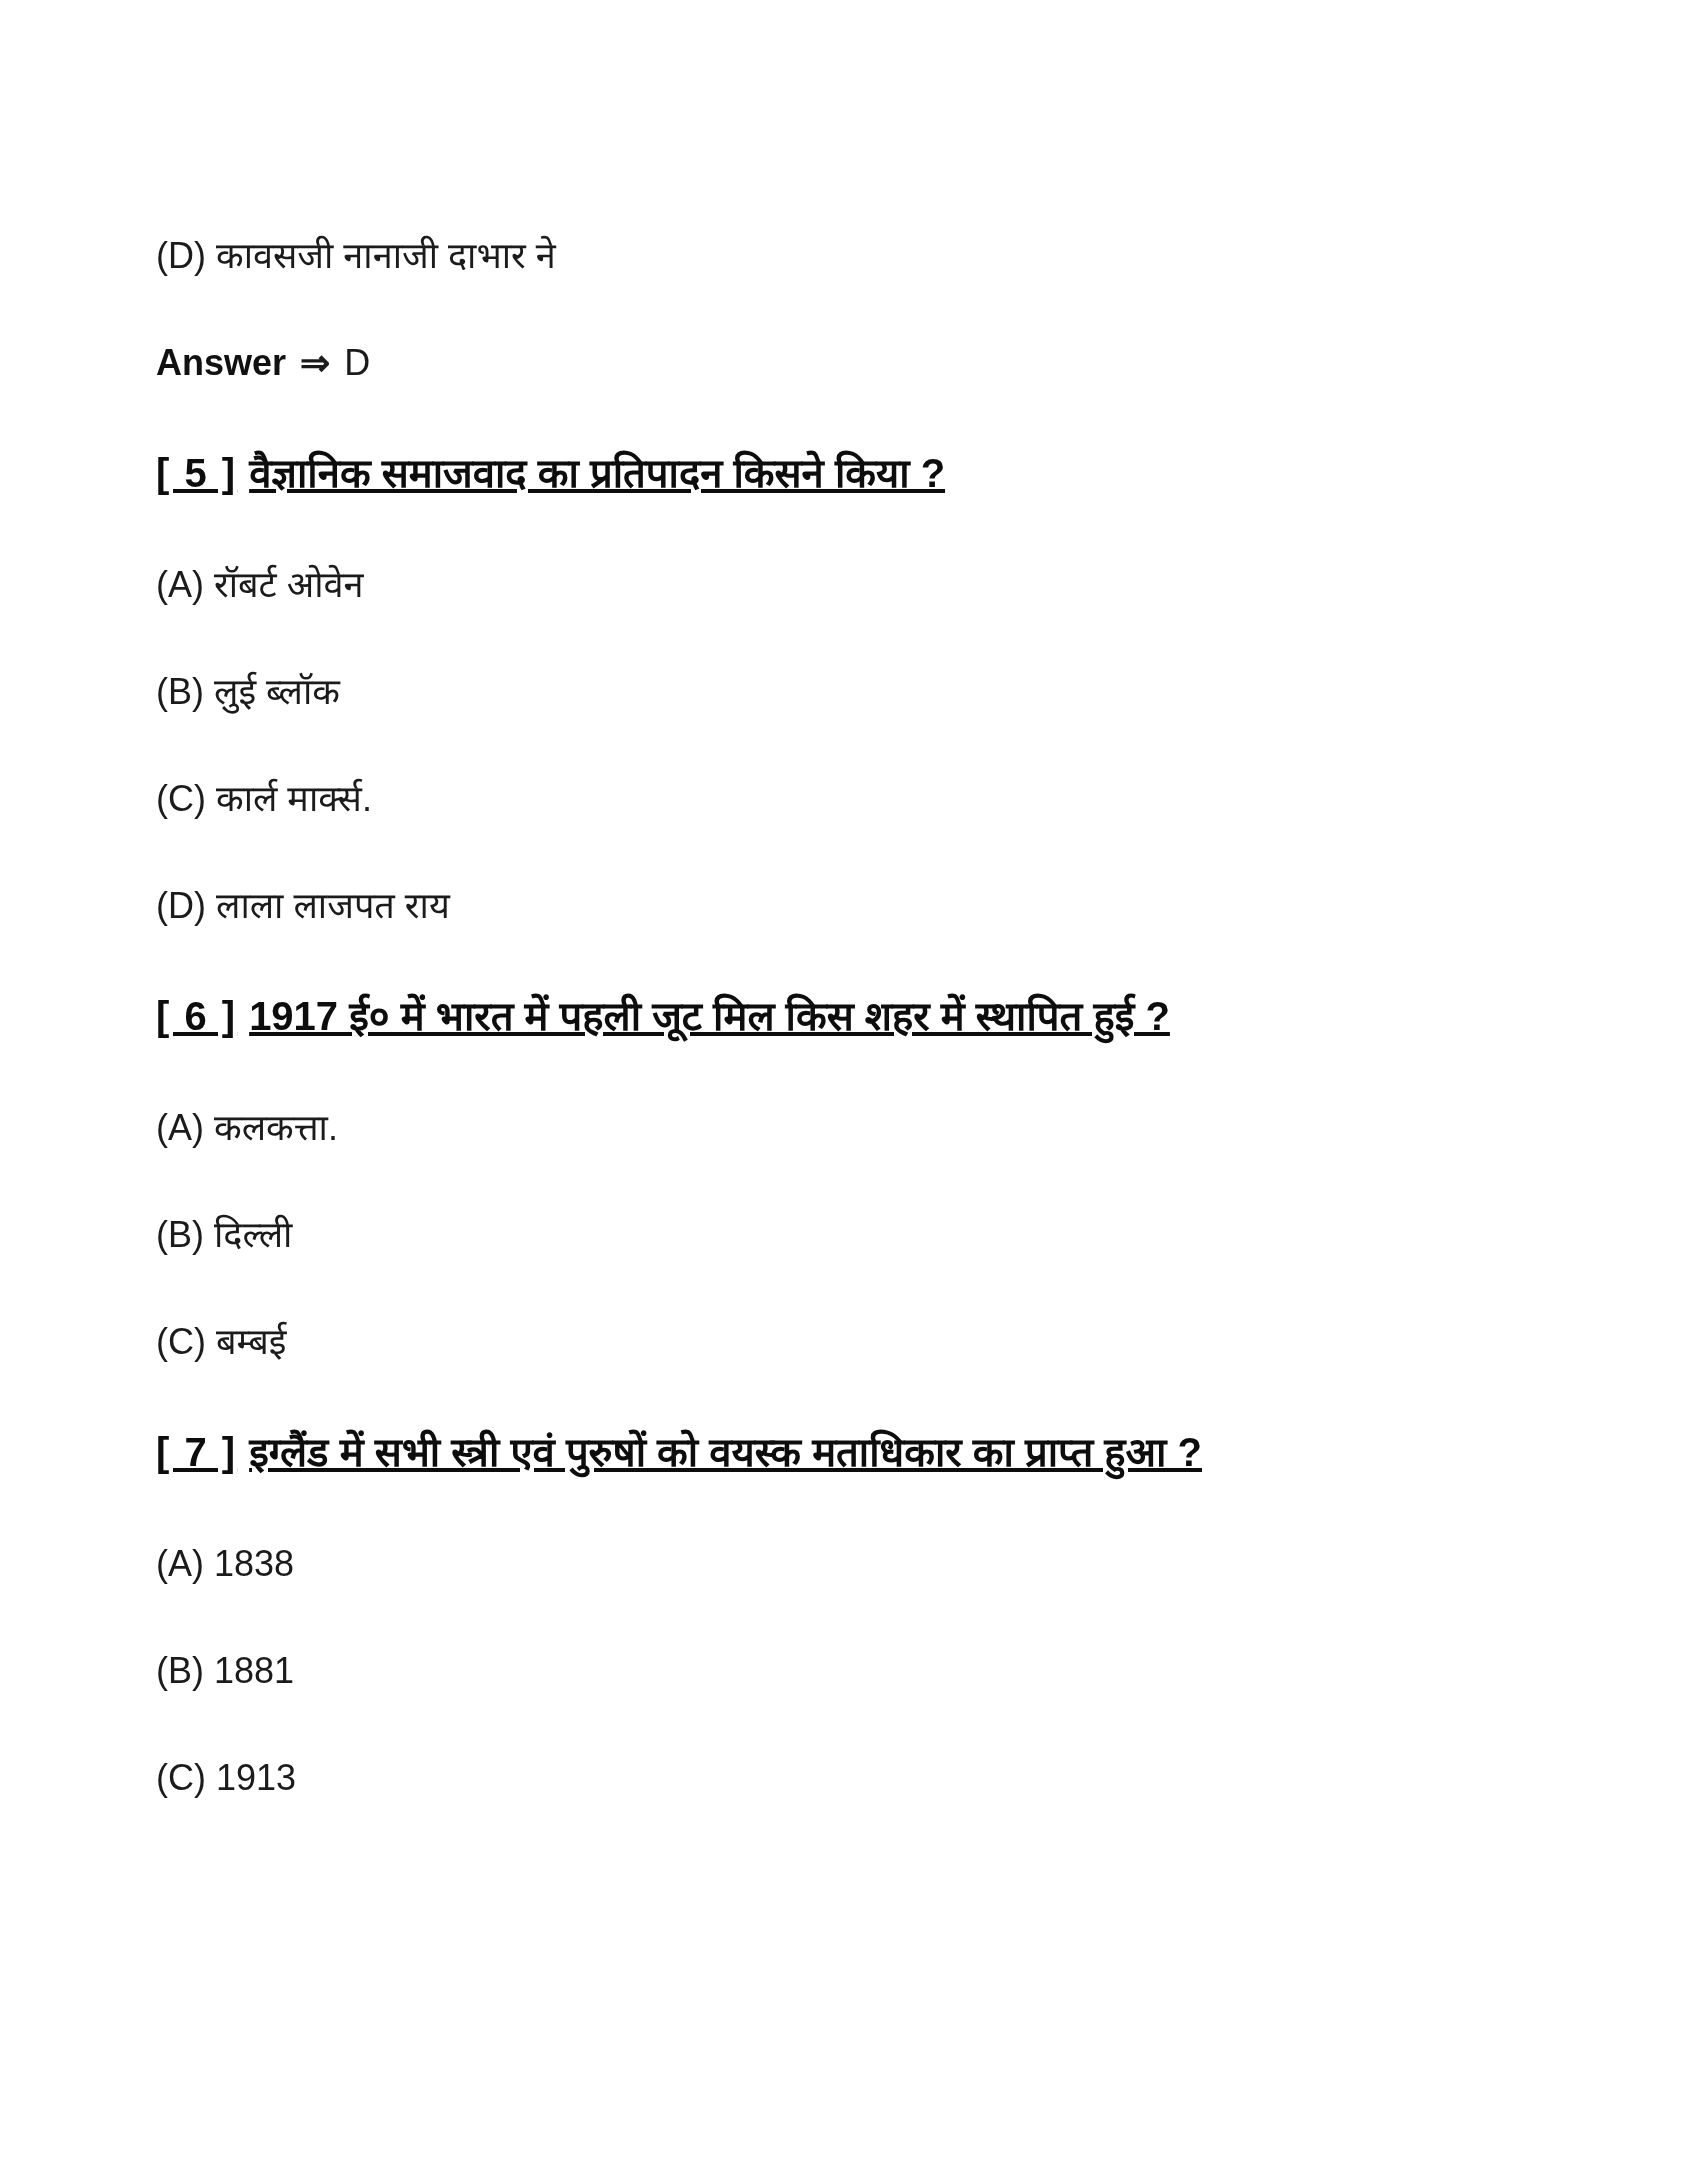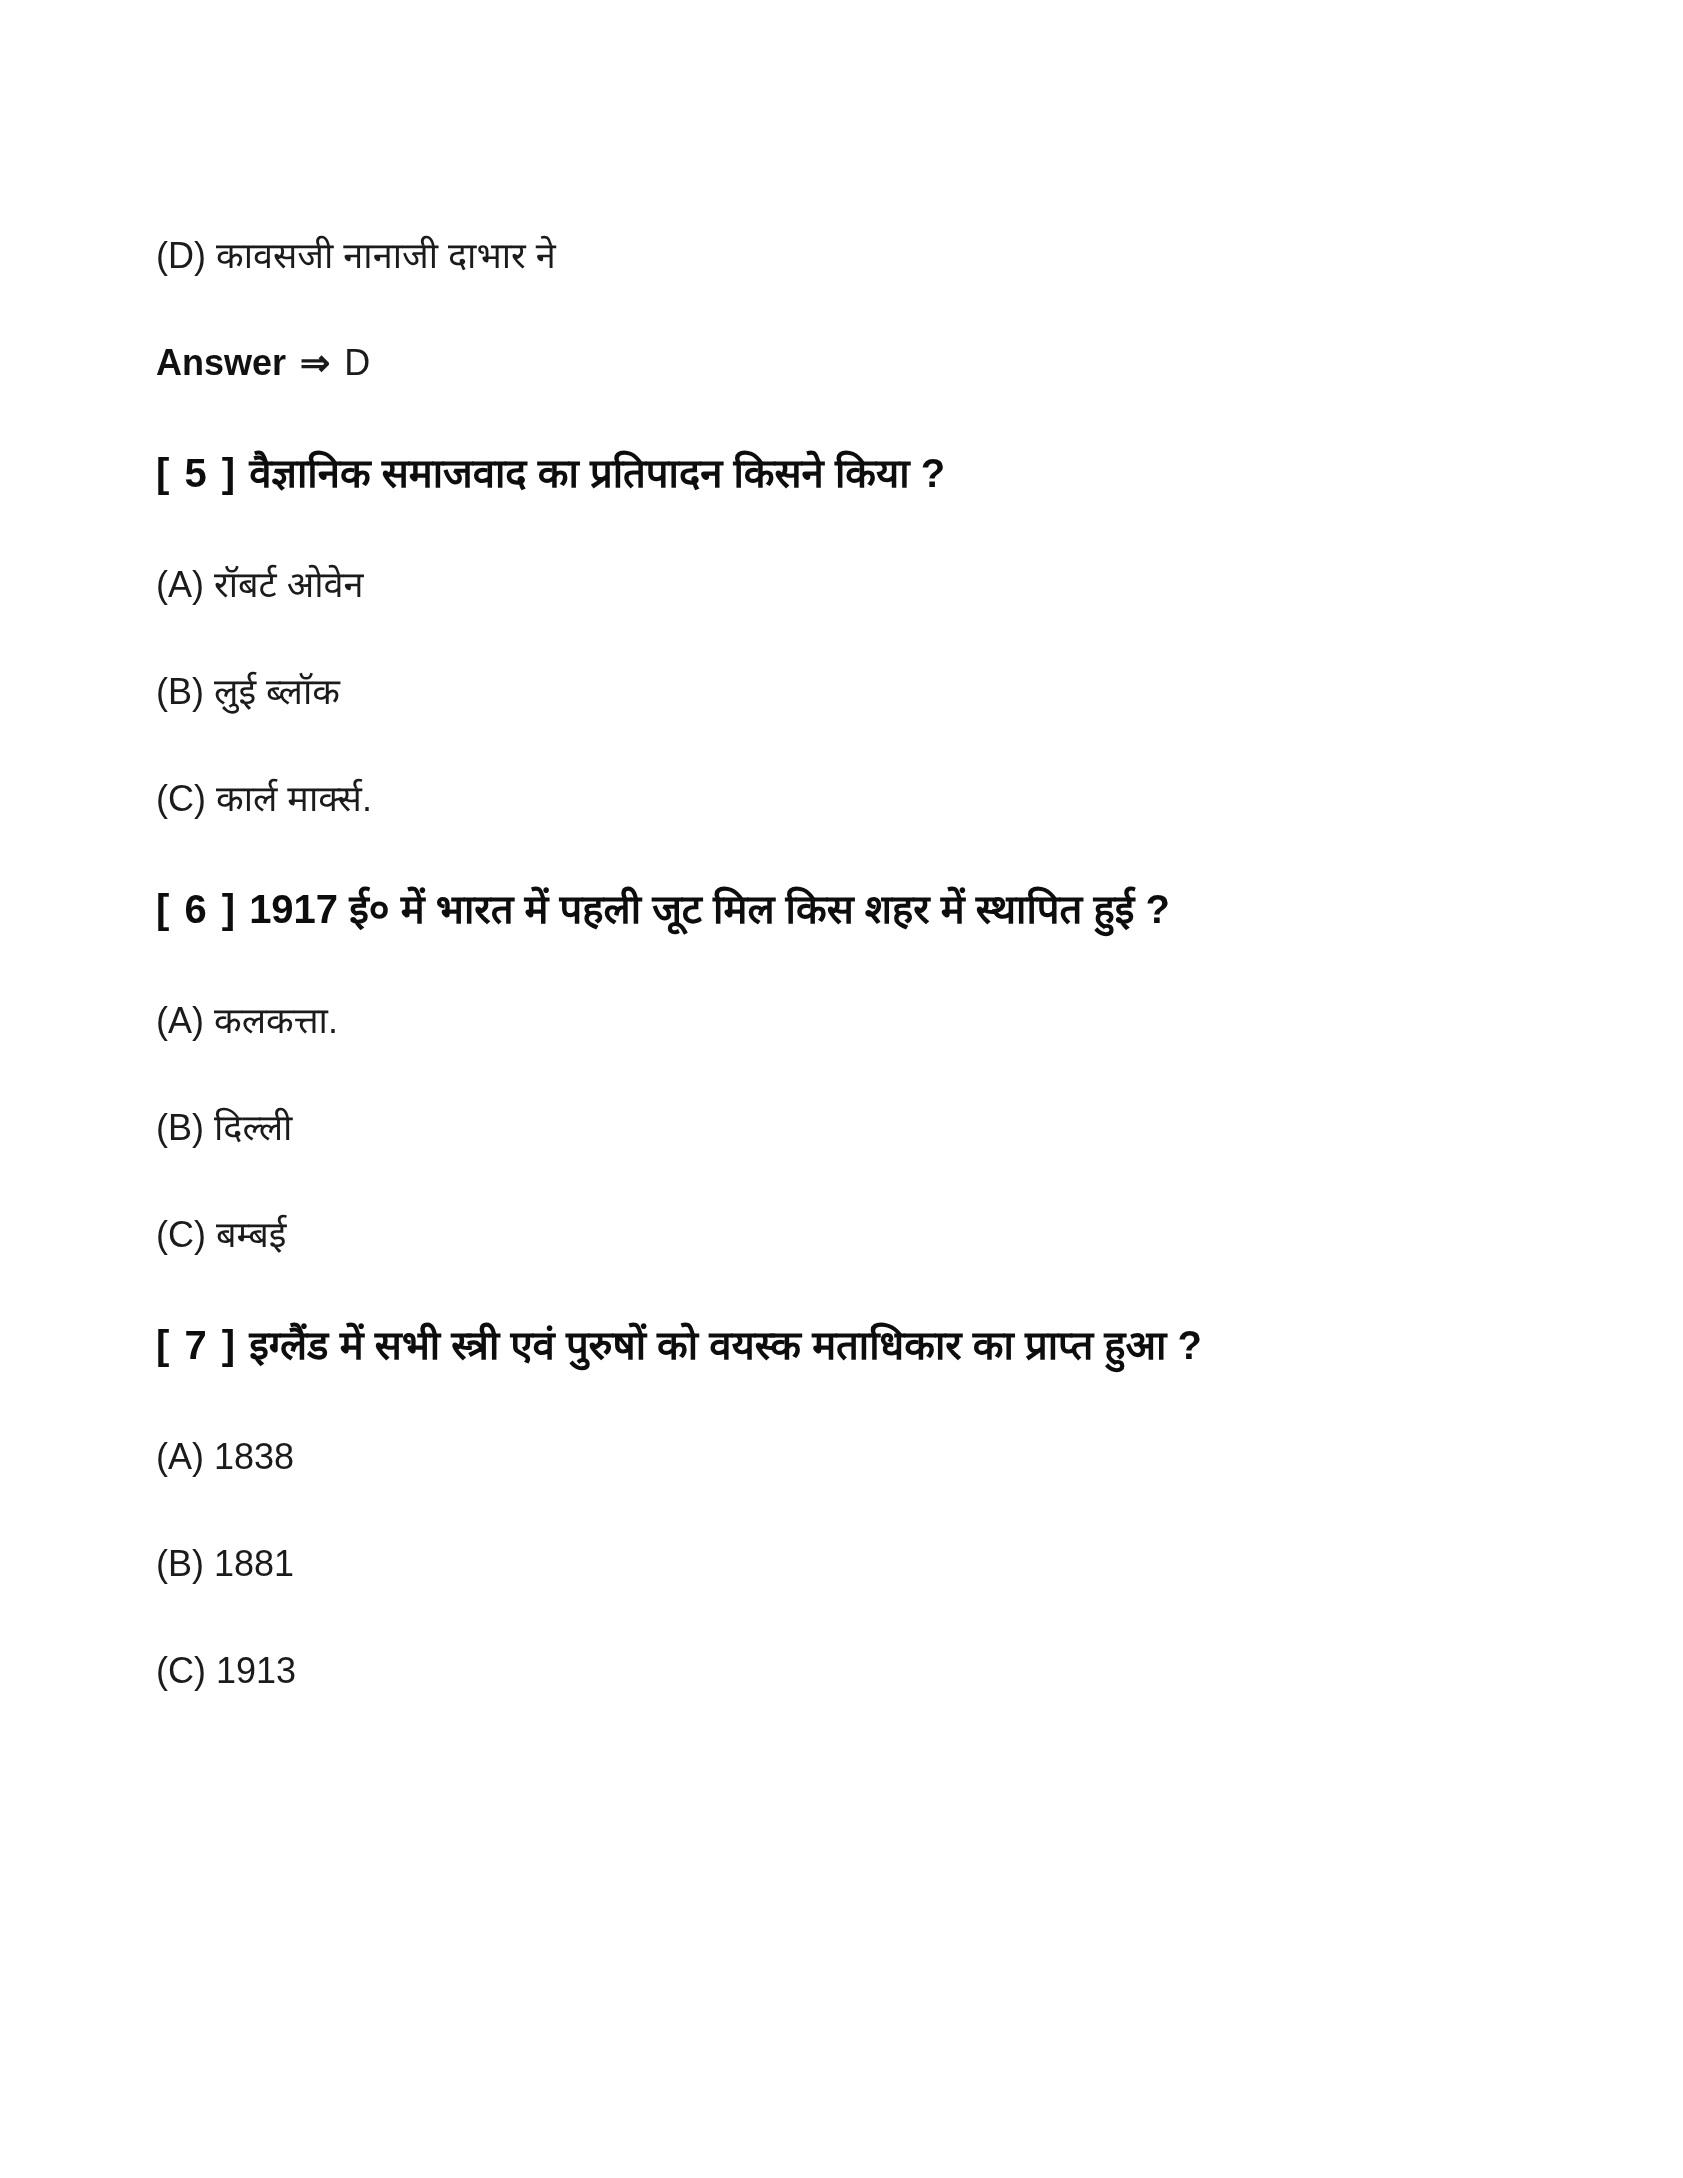--- a/index.html
+++ b/index.html
@@ -23,20 +23,21 @@
     height: 71px;
     line-height: 71px;
     white-space: nowrap;
     font-size: 36px;
   }
   .opt-label { margin-right: 10px; }
   .question-line {
     font-weight: 700;
     color: #0d0d0d;
     font-size: 40px;
+    text-decoration: underline;
   }
   .question-line .q-number { margin-right: 12px; letter-spacing: 2px; }
   .answer-line .answer-word {
     font-weight: 700;
     color: #111111;
   }
   .answer-line .answer-arrow {
     font-weight: 700;
     margin: 0 14px 0 14px;
   }
@@ -47,20 +48,21 @@
 
 <div class="page">
 
   <p class="line"><span class="opt-label">(D)</span><span>कावसजी नानाजी दाभार ने</span></p>
   <p class="line answer-line"><span class="answer-word">Answer</span><span class="answer-arrow">⇒</span><span class="answer-letter">D</span></p>
 
   <p class="line question-line"><span class="q-number">[ 5 ]</span><span>वैज्ञानिक समाजवाद का प्रतिपादन किसने किया ?</span></p>
   <p class="line"><span class="opt-label">(A)</span><span>रॉबर्ट ओवेन</span></p>
   <p class="line"><span class="opt-label">(B)</span><span>लुई ब्लॉक</span></p>
   <p class="line"><span class="opt-label">(C)</span><span>कार्ल मार्क्स.</span></p>
+  <p class="line"><span class="opt-label">(D)</span><span>लाला लाजपत राय</span></p>
 
   <p class="line question-line"><span class="q-number">[ 6 ]</span><span>1917 ई० में भारत में पहली जूट मिल किस शहर में स्थापित हुई ?</span></p>
   <p class="line"><span class="opt-label">(A)</span><span>कलकत्ता.</span></p>
   <p class="line"><span class="opt-label">(B)</span><span>दिल्ली</span></p>
   <p class="line"><span class="opt-label">(C)</span><span>बम्बई</span></p>
 
   <p class="line question-line"><span class="q-number">[ 7 ]</span><span>इग्लैंड में सभी स्त्री एवं पुरुषों को वयस्क मताधिकार का प्राप्त हुआ ?</span></p>
   <p class="line"><span class="opt-label">(A)</span><span>1838</span></p>
   <p class="line"><span class="opt-label">(B)</span><span>1881</span></p>
   <p class="line"><span class="opt-label">(C)</span><span>1913</span></p>

